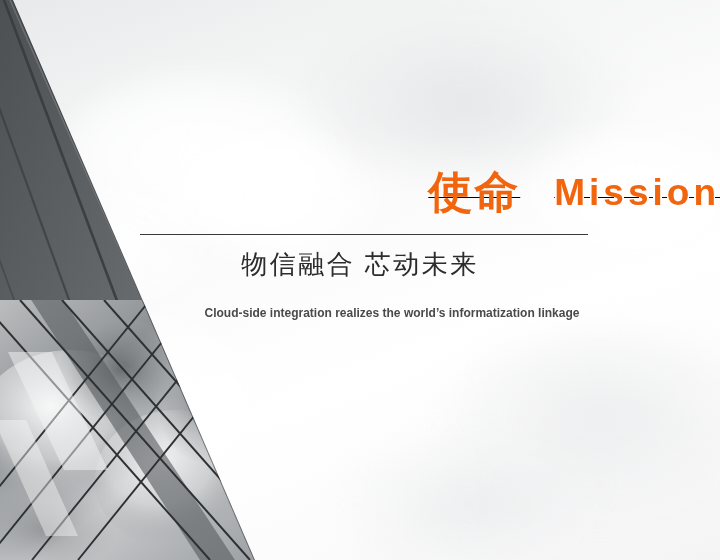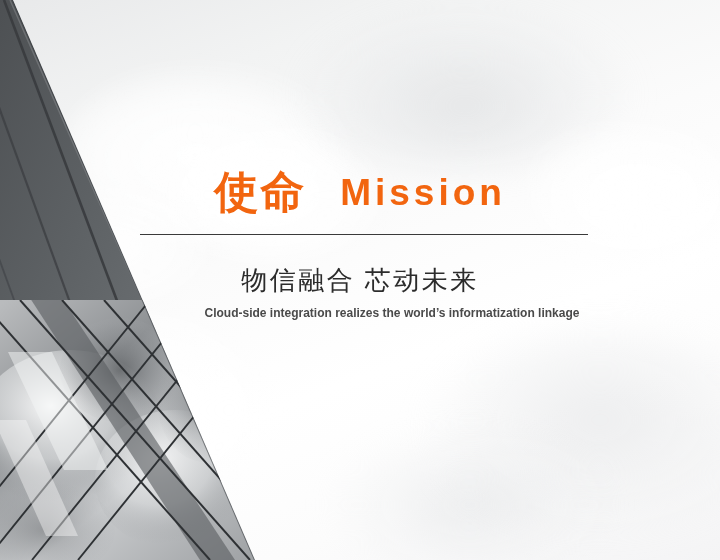--- a/index.html
+++ b/index.html
@@ -71,23 +71,24 @@
   
   .content {
     position:absolute;
     left:0; top:0;
     width:720px; height:560px;
   }
   .title-row {
     position:absolute;
     left:0; top:170px;
     width:720px;
-    text-align:center;
+    text-align:right;
     white-space:nowrap;
     line-height:1;
+    text-decoration:underline;
   }
   .title-cn {
     color:#f2650f;
     font-size:44px;
     font-weight:700;
     letter-spacing:2px;
     vertical-align:middle;
   }
   .title-en {
     color:#f2650f;
@@ -98,21 +99,21 @@
     vertical-align:middle;
   }
   .divider {
     position:absolute;
     left:140px; top:234px;
     width:448px; height:0;
     border-top:1.6px solid #3a3a3a;
   }
   .subtitle-cn {
     position:absolute;
-    left:0; top:264px;
+    left:0; top:248px;
     width:720px;
     text-align:center;
     color:#2c2c2c;
     font-size:26px;
     font-weight:400;
     letter-spacing:2.5px;
     line-height:1.25;
     white-space:nowrap;
   }
   .desc {

